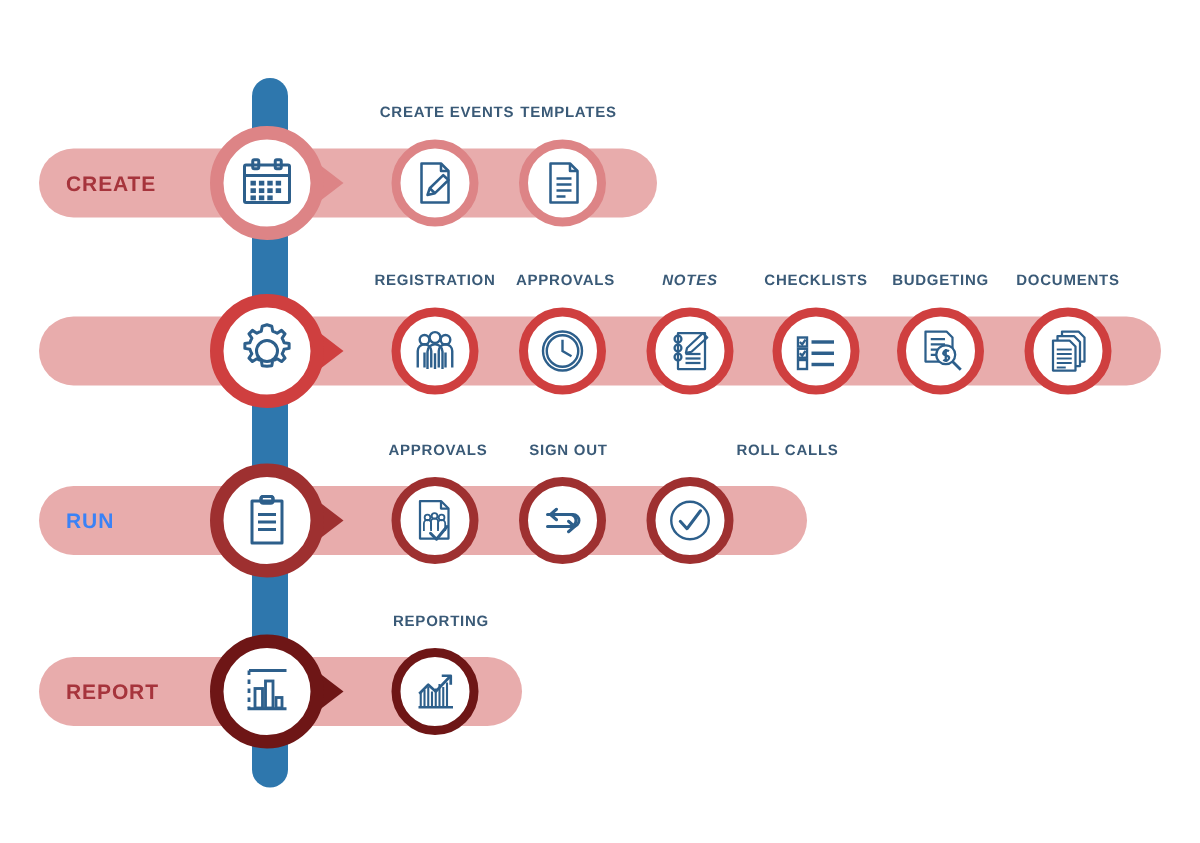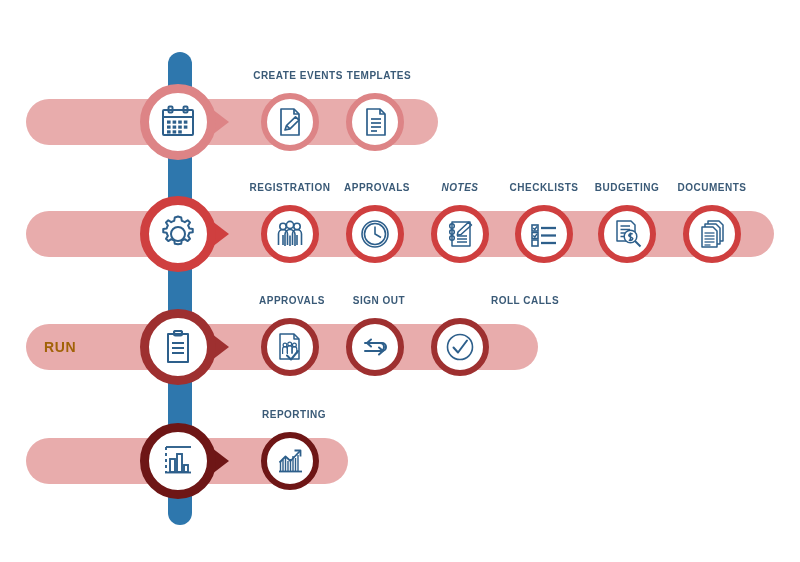--- a/index.html
+++ b/index.html
@@ -64,20 +64,21 @@
 </head>
 <body>
 
 <div id="canvas">
 
   <div class="spine" style="left:168px;top:52px;width:24px;height:473px;border-radius:12px;"></div>
 
   <div class="row" style="top:62px;">
     <div class="band" style="left:26px;top:37px;width:412px;background:#e8acac;"></div>
 
+    <div class="band-label" style="top:37px;color:#a6343c;">CREATE</div>
 
     <div class="arrow" style="left:195px;top:34px;border-left:34px solid #dd8486;"></div>
 
     <div class="node node-main" style="left:140px;top:22px;border-color:#dd8486;">
       <span class="icon">
         <svg width="40" height="40" viewBox="0 0 40 40">
           <g fill="none" stroke="#2d5f8b" stroke-width="2">
             <rect x="5" y="8" width="30" height="25" rx="1"></rect>
             <line x1="5" y1="15" x2="35" y2="15"></line>
             <rect x="10.5" y="4.5" width="4" height="6" rx="1"></rect>
@@ -251,21 +252,21 @@
             <line x1="8.5" y1="27" x2="14.5" y2="27"></line>
           </g>
         </svg>
       </span>
     </div>
   </div>
 
   <div class="row" style="top:287px;">
     <div class="band" style="left:26px;top:37px;width:512px;background:#e8acac;"></div>
 
-    <div class="band-label" style="top:37px;color:#a16207;">RUN</div>
+    <div class="band-label" style="top:37px;color:#3b82f6;">RUN</div>
 
     <div class="arrow" style="left:195px;top:34px;border-left:34px solid #9e3030;"></div>
 
     <div class="node node-main" style="left:140px;top:22px;border-color:#9e3030;">
       <span class="icon">
         <svg width="40" height="40" viewBox="0 0 40 40">
           <g fill="none" stroke="#2d5f8b" stroke-width="2" stroke-linejoin="round">
             <path d="M10 7 H30 V35 H10 Z"></path>
             <path d="M16 7 V5.5 a1.5 1.5 0 0 1 1.5-1.5 H22.5 A1.5 1.5 0 0 1 24 5.5 V7"></path>
             <rect x="16" y="4" width="8" height="4.5" rx="1.5"></rect>
@@ -321,20 +322,21 @@
             <path d="M9.5 16.5 L14 21.5 L23 9.5" stroke-width="2" stroke-linecap="round" stroke-linejoin="round"></path>
           </g>
         </svg>
       </span>
     </div>
   </div>
 
   <div class="row" style="top:401px;">
     <div class="band" style="left:26px;top:37px;width:322px;background:#e8acac;"></div>
 
+    <div class="band-label" style="top:37px;color:#a6343c;">REPORT</div>
 
     <div class="arrow" style="left:195px;top:34px;border-left:34px solid #6e1616;"></div>
 
     <div class="node node-main" style="left:140px;top:22px;border-color:#6e1616;">
       <span class="icon">
         <svg width="40" height="40" viewBox="0 0 40 40">
           <g fill="none" stroke="#2d5f8b" stroke-width="1.9">
             <line x1="8" y1="6" x2="8" y2="31" stroke-dasharray="3 3"></line>
             <line x1="7" y1="31.5" x2="33" y2="31.5"></line>
             <line x1="8" y1="6" x2="33" y2="6"></line>

